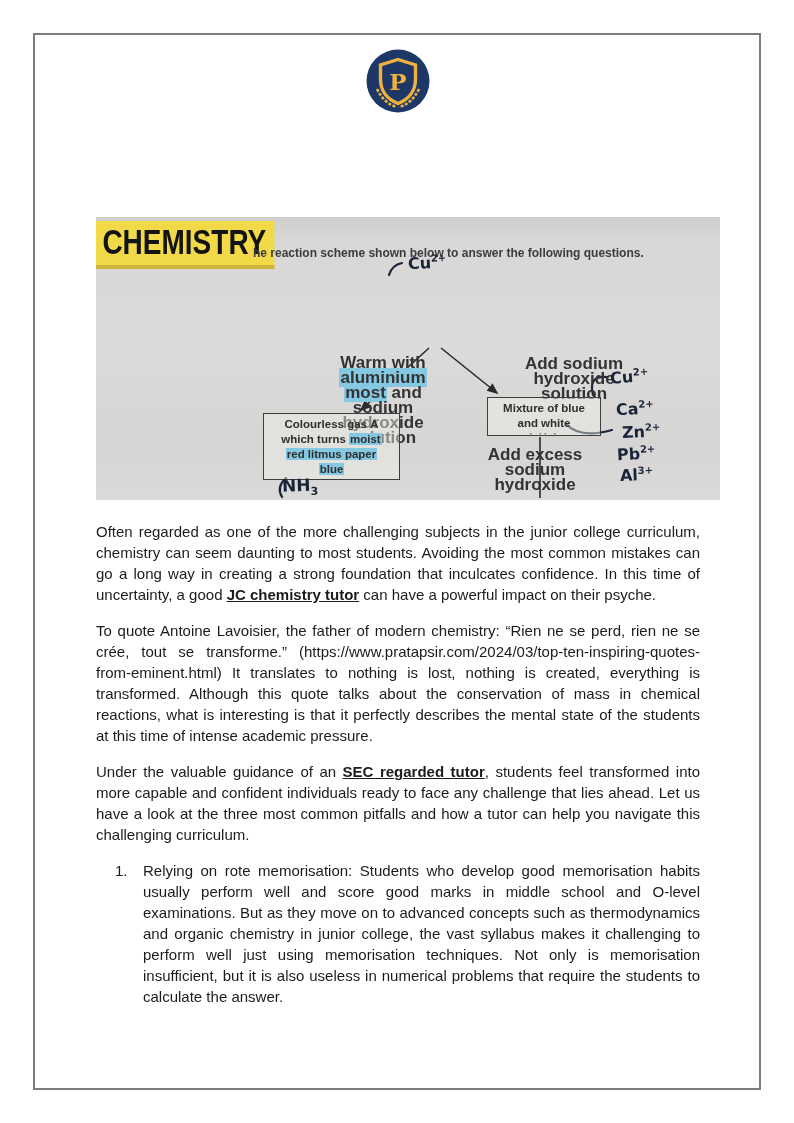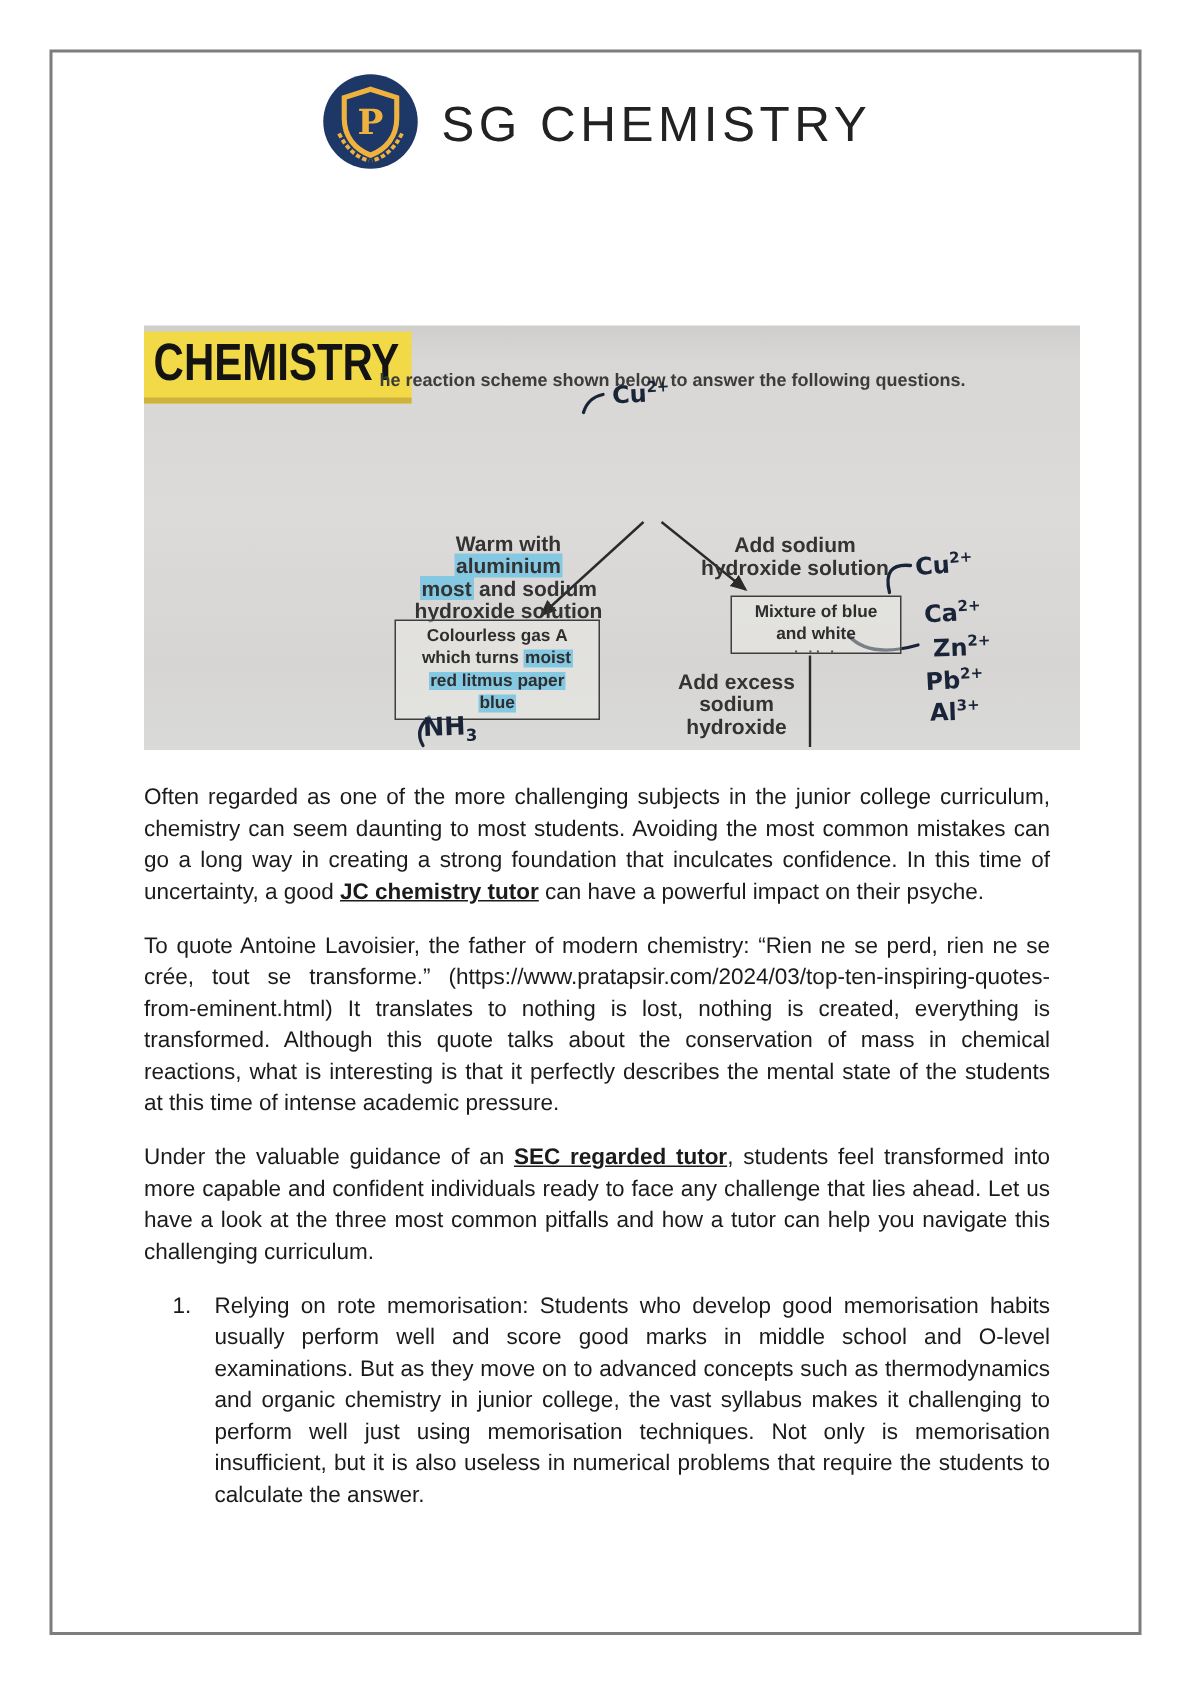--- a/index.html
+++ b/index.html
@@ -27,21 +27,21 @@
                 border-bottom:4px solid #cdb33c; white-space:nowrap; }
   .scheme-intro { position:absolute; left:157px; top:29px; width:440px; font-size:12px; font-weight:600; color:#3c3c3c; }
 
   .sbox { position:absolute; border:1.6px solid #3d3d3d; background:rgba(240,239,236,0.45);
           text-align:center; font-size:11.5px; line-height:15px; font-weight:600; color:#2e2e2e; padding-top:3px; }
   .box-top { left:277px; top:63px; width:114px; height:65px; }
   .box-gas { left:167px; top:196px; width:137px; height:67px; }
   .box-mix { left:391px; top:180px; width:114px; height:39px; }
   .mix-dots { font-size:9px; line-height:6px; letter-spacing:2px; color:#4a4a4a; }
 
-  .slabel { position:absolute; text-align:center; font-size:14px; line-height:15px; font-weight:600; color:#333; }
+  .slabel { position:absolute; text-align:center; font-size:17px; line-height:15px; font-weight:600; color:#333;margin-left:44px; }
   .label-left { left:178px; top:138px; width:130px; }
   .label-right { left:370px; top:139px; width:128px; }
   .label-excess { left:339px; top:230px; width:112px; }
 
   .hl-orange { background:#f2a75f; padding:0 1px; }
   .hl-blue { background:#85c8e2; padding:0 1px; }
 
   .fig-overlay { position:absolute; left:0; top:0; width:604px; height:283px; }
 
   .hw { position:absolute; font-family:"DejaVu Sans", sans-serif; font-weight:700; color:#1a2438; font-size:16px; white-space:nowrap; }
@@ -74,21 +74,20 @@
   <div class="content">
 
     <div class="header">
       <svg class="logo-badge" viewBox="0 0 64 64">
         <circle cx="32" cy="32" r="31.5" fill="#1d3766"></circle>
         <path d="M32 10.5 L49.5 16 V30 C49.5 42 42.5 50.5 32 54.5 C21.5 50.5 14.5 42 14.5 30 V16 Z" fill="#1d3766" stroke="#efb23f" stroke-width="3.4"></path>
         <text x="32" y="40.5" font-family="DejaVu Serif, serif" font-size="23" font-weight="bold" fill="#efb23f" text-anchor="middle">P</text>
         <path d="M11 40 Q 18.5 55 31 58" fill="none" stroke="#efb23f" stroke-width="2.6" stroke-dasharray="3 1.6"></path>
         <path d="M53 40 Q 45.5 55 33 58" fill="none" stroke="#efb23f" stroke-width="2.6" stroke-dasharray="3 1.6"></path>
       </svg>
-      <div class="brand-name">SG CHEMISTRY</div>
     </div>
 
 
     <div class="figure">
 
       <svg class="fig-overlay" viewBox="0 0 604 283">
         <defs>
           <marker id="ah" markerWidth="8" markerHeight="8" refX="6" refY="3" orient="auto">
             <path d="M0,0 L7,3 L0,6 Z" fill="#2a2a2a"></path>
           </marker>

